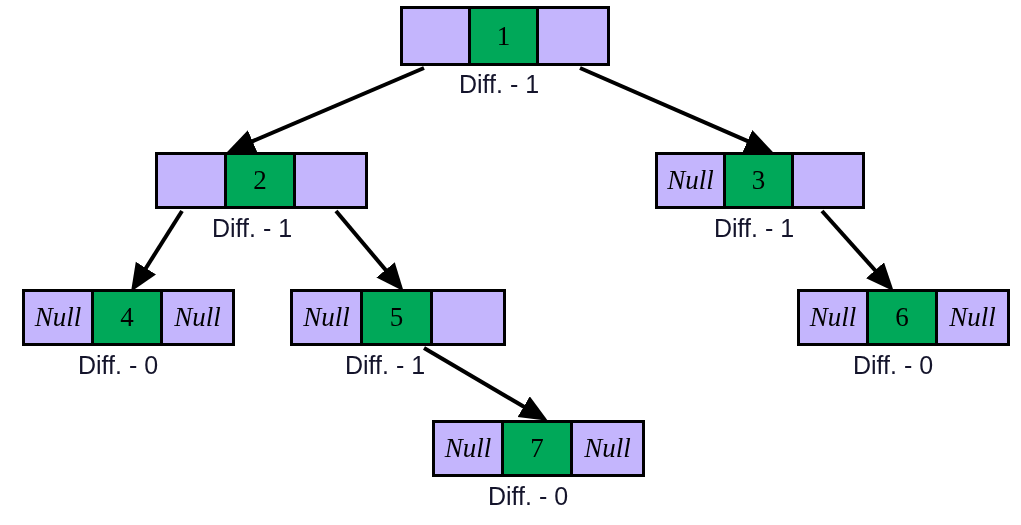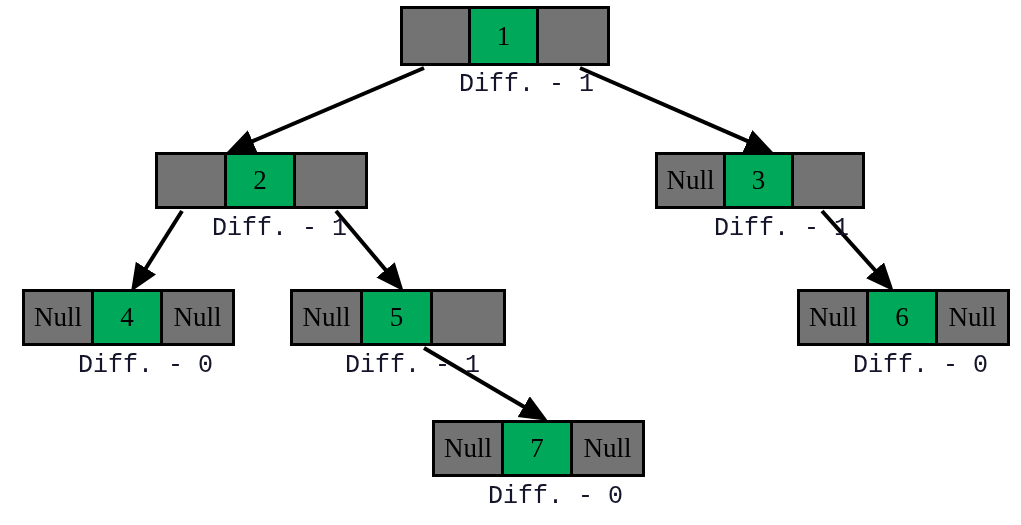--- a/index.html
+++ b/index.html
@@ -44,28 +44,29 @@
     line-height: 1;
     color: #000000;
     border-right: 3px solid #000000;
     overflow: hidden;
     white-space: nowrap;
   }
   .cell:last-child {
     border-right: none;
   }
   .cell.ptr {
-    background: #737373;
+    background: #c4b5fd;
+    font-style: italic;
   }
   .cell.val {
     background: #00A859;
   }
   .difflabel {
     position: absolute;
-    font-family: Liberation Mono, monospace;
+    font-family: Liberation Sans, sans-serif;
     font-size: 25px;
     line-height: 1;
     color: #14142b;
     white-space: nowrap;
     z-index: 3;
   }
 </style>
 </head>
 <body>
 

